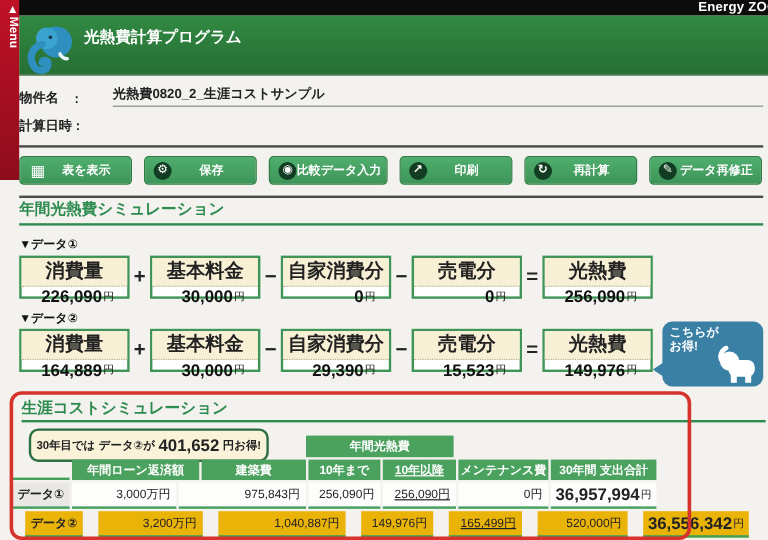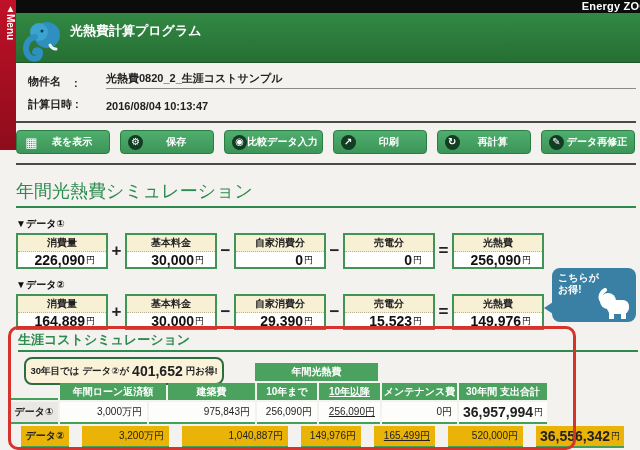--- a/index.html
+++ b/index.html
@@ -19,49 +19,49 @@
              background:linear-gradient(180deg,#318943 0%,#276f34 100%);
              border-bottom:1px solid #1d5527;}
   .appheader .title{position:absolute;left:54px;top:9px;color:#fff;font-size:13px;font-weight:bold;}
   .logo{position:absolute;left:4px;top:3px;}
 
   
   .body{position:absolute;top:62px;left:16px;width:622px;}
   .inforow{display:flex;align-items:flex-end;font-size:11px;font-weight:bold;color:#222;}
   .inforow.prop{margin-top:9px;}
   .inforow.date{margin-top:8px;}
-  .inforow .lbl{width:46px;padding-left:12px;}
+  .inforow .lbl{width:46px;}
   .inforow .colon{width:32px;}
   .inforow .val{flex:1;}
   .inforow.prop .val{border-bottom:1px solid #8a8a8a;padding-bottom:2px;margin-right:2px;}
   .divider{height:2px;background:#4a4a4a;margin-top:9px;margin-right:2px;}
 
   
   .toolbar{display:flex;gap:10px;margin-top:7px;margin-right:3px;}
   .tbtn{flex:1;height:24px;border:1px solid #2c7d44;border-radius:4px;cursor:pointer;
         background:linear-gradient(180deg,#4fae6e 0%,#3d9револ 100%);
         background:linear-gradient(180deg,#4fae6e 0%,#3d9558 100%);
         color:#fff;font-size:10px;font-weight:bold;display:flex;align-items:center;
         padding:0 4px;box-sizing:border-box;}
   .tbtn .ic{width:15px;height:15px;border-radius:50%;background:#123d22;color:#fff;
             display:flex;align-items:center;justify-content:center;font-size:10px;line-height:1;
             margin-left:3px;flex:none;}
   .tbtn .ic.plain{background:transparent;font-size:13px;}
   .tbtn .tl{flex:1;text-align:center;white-space:nowrap;}
 
   
-  .sectitle{margin-top:14px;color:#2e8b4f;font-size:18px;font-weight:normal;}
+  .sectitle{margin-top:0;color:#2e8b4f;font-size:13px;font-weight:bold;}
   .greenline{height:2px;background:#2e8b4f;margin-top:3px;margin-right:2px;}
 
   
   .rowlabel{margin-top:9px;font-size:10px;font-weight:bold;color:#111;}
   .calcrow{display:flex;align-items:stretch;height:36px;margin-top:2px;}
   .cbox{width:92px;border:2px solid #3f9456;background:#fff;display:flex;flex-direction:column;
         box-sizing:border-box;flex:none;}
-  .cbox .bh{background:#f7f0d5;font-size:10px;font-weight:bold;text-align:center;
+  .cbox .bh{background:#f7f0d5;font-size:16px;font-weight:bold;text-align:center;
             padding:1px 0;border-bottom:1px dotted #b8b49e;color:#222;}
   .cbox .bv{flex:1;display:flex;align-items:center;justify-content:flex-end;
             padding-right:11px;font-size:14px;font-weight:bold;color:#111;}
   .cbox .bv .unit{font-size:9px;font-weight:normal;margin-left:1px;}
   .op{width:17px;display:flex;align-items:center;justify-content:center;
       font-size:17px;font-weight:bold;color:#222;flex:none;}
 
   
   .bubble{position:absolute;left:552px;top:268px;width:84px;height:54px;background:#3a80a5;
           border-radius:8px;color:#fff;}
@@ -130,21 +130,20 @@
   <div class="body">
 
     <div class="inforow prop">
       <span class="lbl">物件名</span>
       <span class="colon">:</span>
       <span class="val">光熱費0820_2_生涯コストサンプル</span>
     </div>
 
     <div class="inforow date">
       <span class="lbl" style="width:78px;">計算日時 :</span>
-      <span class="val">2016/08/04 10:13:47</span>
     </div>
 
     <div class="divider"></div>
 
     <div class="toolbar">
       <div class="tbtn">
         <span class="ic plain">▦</span>
         <span class="tl">表を表示</span>
       </div>
       <div class="tbtn">

